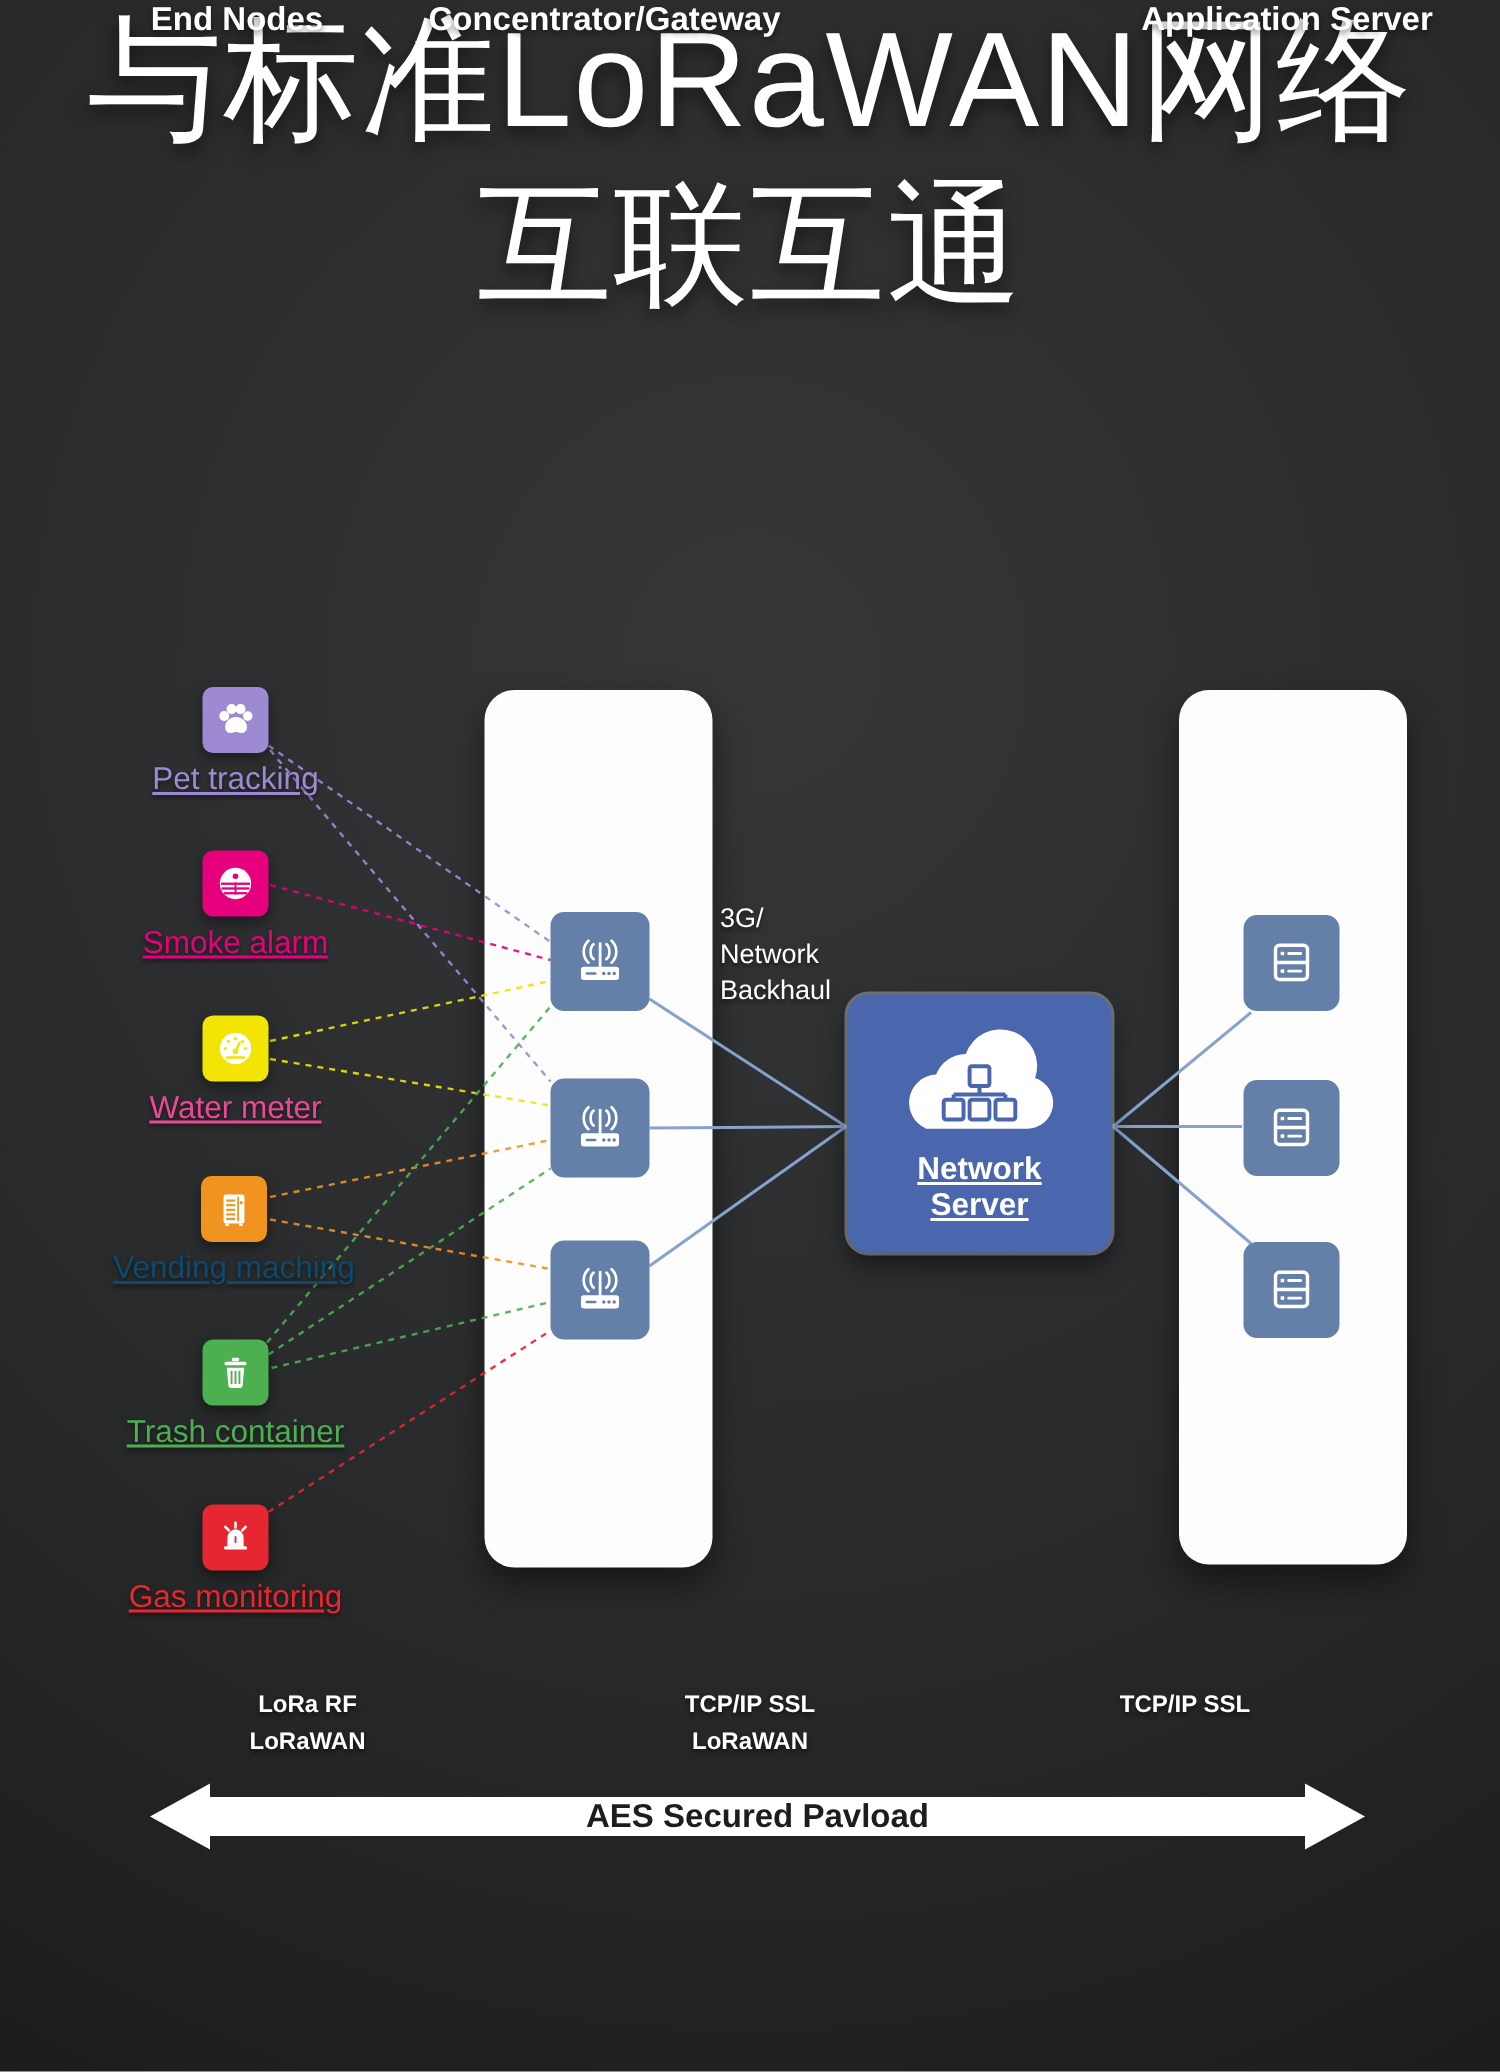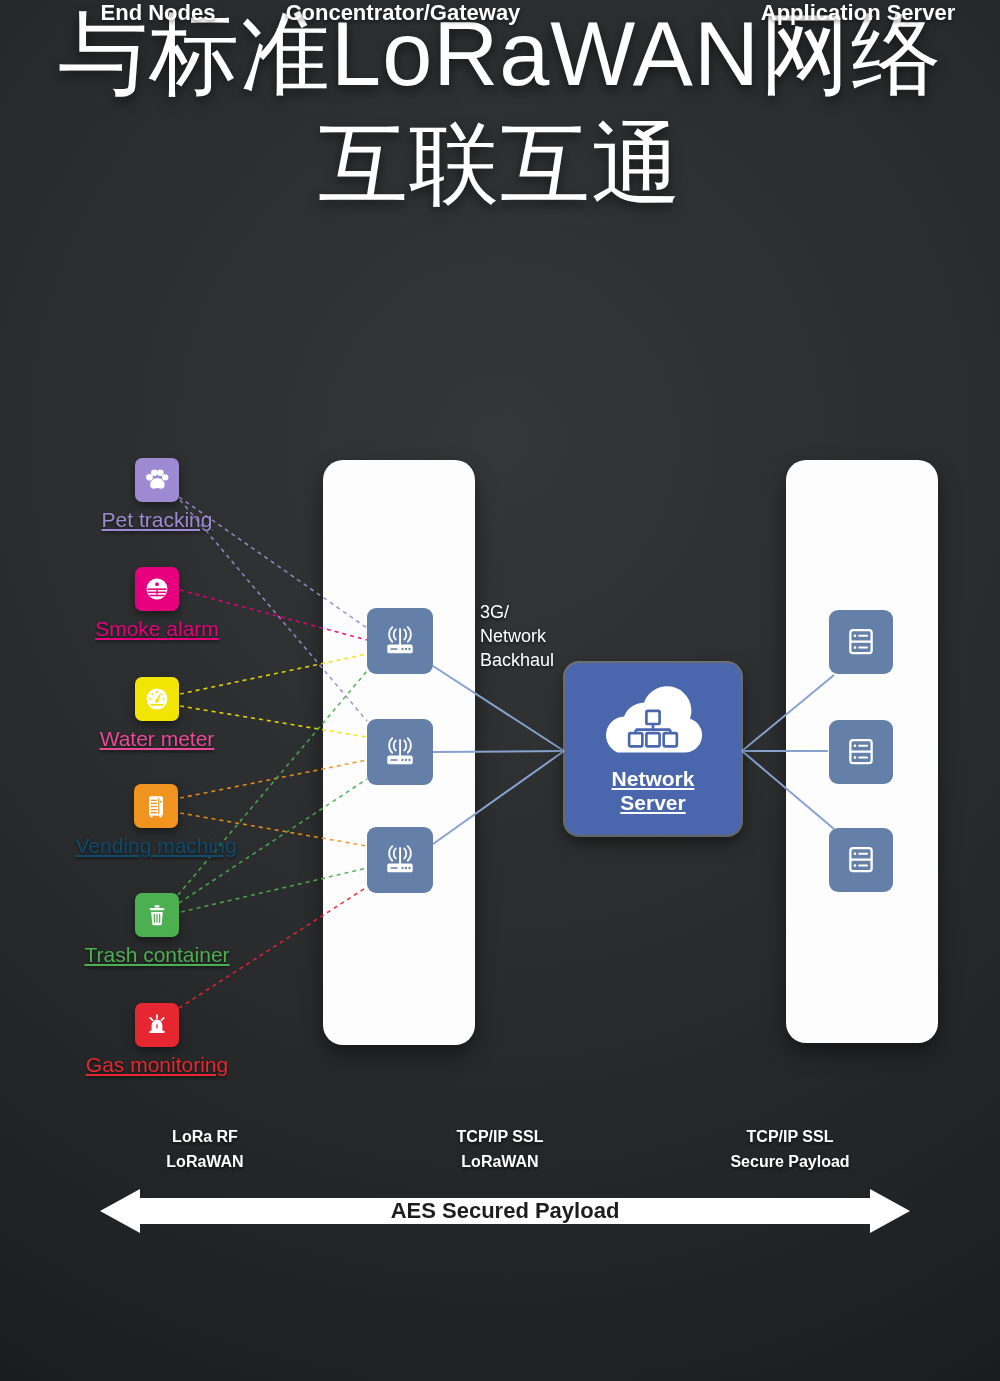--- a/index.html
+++ b/index.html
@@ -320,16 +320,15 @@
 <div class="bottom-label" style="left:75px;">
   <div>LoRa RF</div>
   <div>LoRaWAN</div>
 </div>
 <div class="bottom-label" style="left:370px;">
   <div>TCP/IP SSL</div>
   <div>LoRaWAN</div>
 </div>
 <div class="bottom-label" style="left:660px;">
   <div>TCP/IP SSL</div>
-  <div>Secure Payload</div>
-</div>
-
-<div class="arrow-label">AES Secured Payload</div>
+</div>
+
+<div class="arrow-label">AES Secured Pavload</div>
 
 </body></html>

